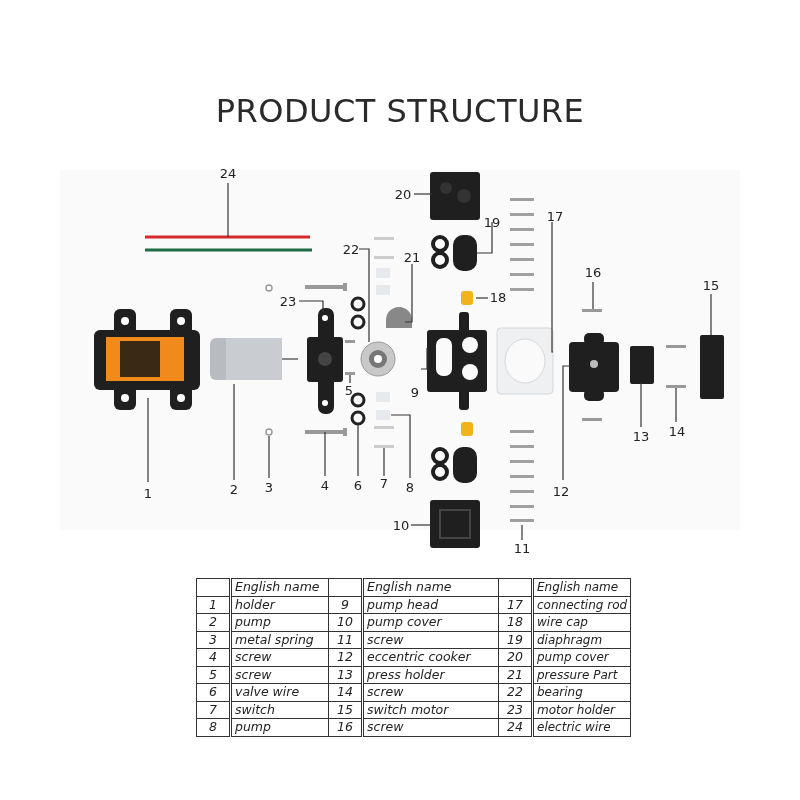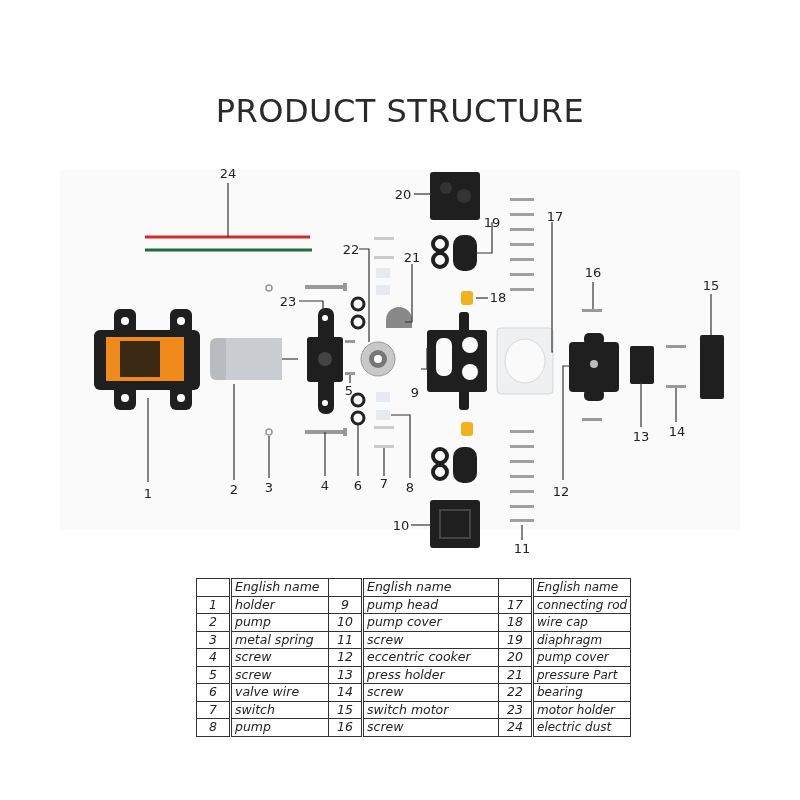--- a/index.html
+++ b/index.html
@@ -288,16 +288,16 @@
     <td class="nm">switch motor</td>
     <td class="num">23</td>
     <td class="nm nm3">motor holder</td>
   </tr>
   <tr>
     <td class="num">8</td>
     <td class="nm">pump</td>
     <td class="num">16</td>
     <td class="nm">screw</td>
     <td class="num">24</td>
-    <td class="nm nm3">electric dust</td>
+    <td class="nm nm3">electric wire</td>
   </tr>
 </tbody>
   </table>
 
 </body></html>

